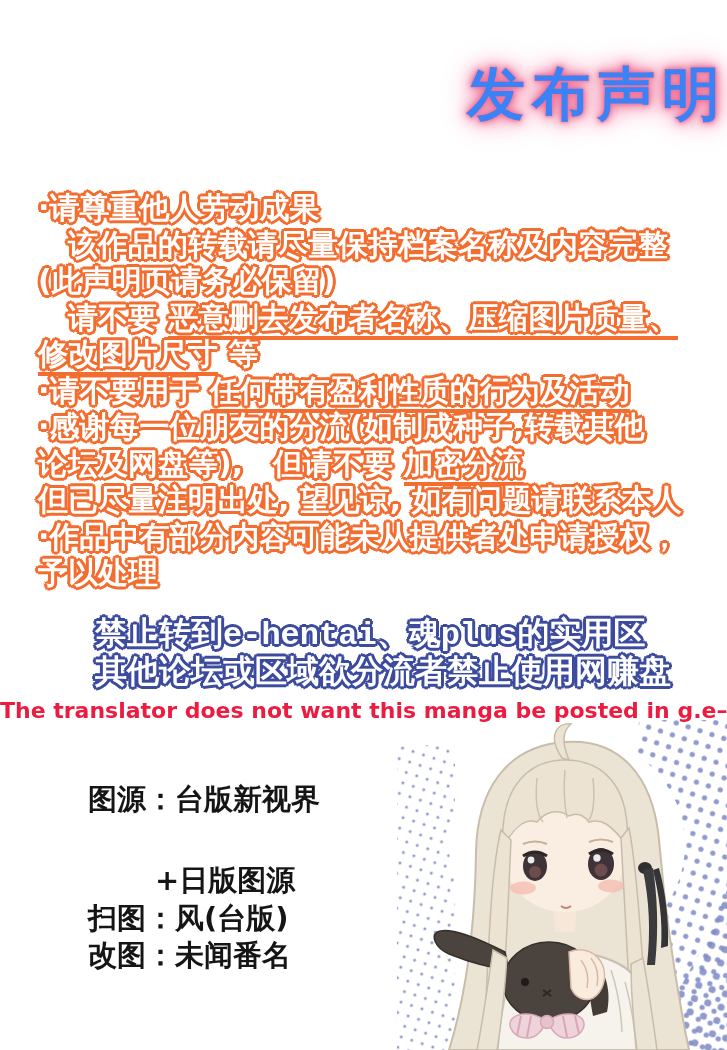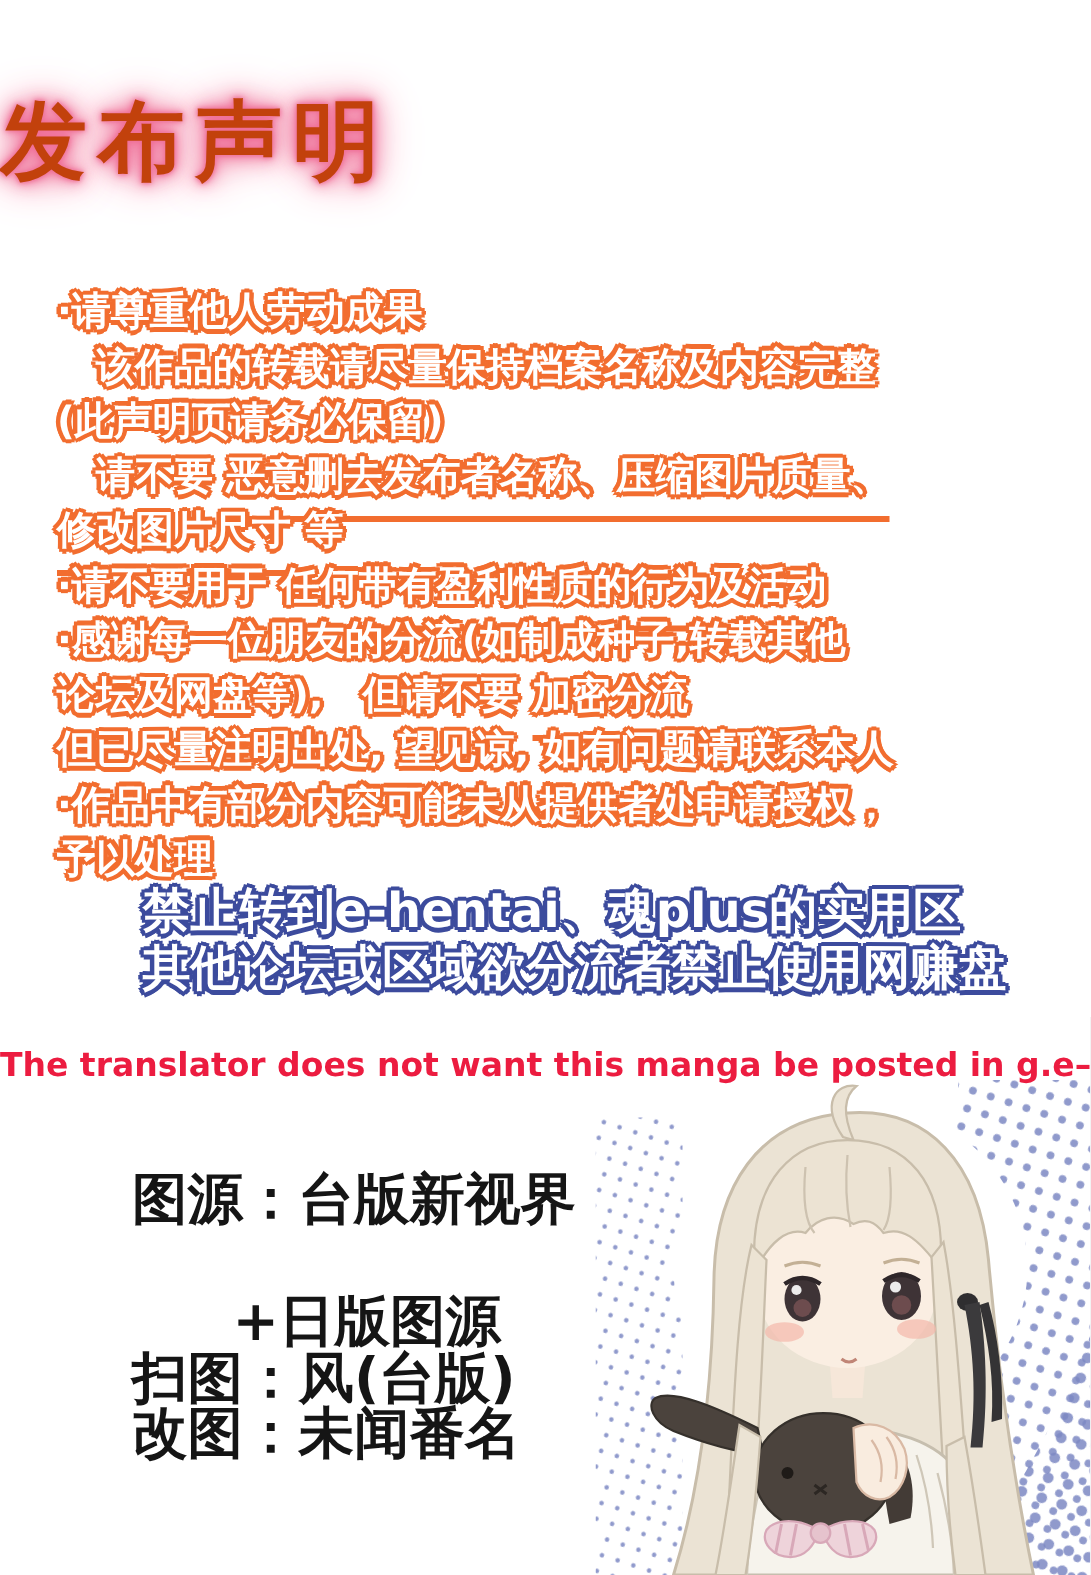--- a/index.html
+++ b/index.html
@@ -5,67 +5,68 @@
   html,body { margin:0; padding:0; background:#e9e9e9; }
   #page {
     position:relative; width:727px; height:1050px; margin:0 auto;
     background:var(--background,#fff); overflow:hidden;
     font-family:"DejaVu Sans", sans-serif;
   }
 
   
   #title {
     position:absolute; top:56px; left:0; width:100%;
-    text-align:left; font-size:58px; font-weight:bold; letter-spacing:7px;
-    color:#c2410c;
+    text-align:right; font-size:58px; font-weight:bold; letter-spacing:7px;
+    color:#3b82f6;
     text-shadow:
       0 0 3px var(--title-glow), 0 0 6px var(--title-glow),
       0 0 12px var(--title-glow), 0 0 22px var(--title-glow),
       0 0 34px #f7b9cb;
   }
 
   
   #statement {
     position:absolute; left:38px; top:190px; width:680px;
-    font-size:26px; font-weight:bold; line-height:36.5px;
+    font-size:30px; font-weight:bold; line-height:36.5px;
   }
   .stmt-line { white-space:nowrap; }
   .outline-orange {
     color:#fff;
     text-shadow:
       3px 0 0 var(--statement-orange), -3px 0 0 var(--statement-orange),
       0 3px 0 var(--statement-orange), 0 -3px 0 var(--statement-orange),
       2.2px 2.2px 0 var(--statement-orange), -2.2px 2.2px 0 var(--statement-orange),
       2.2px -2.2px 0 var(--statement-orange), -2.2px -2.2px 0 var(--statement-orange);
   }
-  .u { border-bottom:4px solid var(--statement-orange); padding-bottom:11px;text-align:right; }
+  .u { border-bottom:4px solid var(--statement-orange); padding-bottom:1px;text-align:right; }
 
   
   #ban {
-    position:absolute; left:95px; top:588px;
+    position:absolute; left:95px; top:617px;
     font-size:32px; font-weight:bold; line-height:38px; white-space:nowrap;
     color:#fff;
     text-shadow:
       3px 0 0 var(--ban-blue), -3px 0 0 var(--ban-blue),
       0 3px 0 var(--ban-blue), 0 -3px 0 var(--ban-blue),
       2.2px 2.2px 0 var(--ban-blue), -2.2px 2.2px 0 var(--ban-blue),
       2.2px -2.2px 0 var(--ban-blue), -2.2px -2.2px 0 var(--ban-blue);
+    font-family: Liberation Mono, monospace;
   }
 
   
   #english {
     position:absolute; left:0; top:698px; width:100%; text-align:center;
     font-size:22px; font-weight:bold; color:var(--english-red);
     white-space:nowrap;
   }
 
   
   #credits {
     position:absolute; left:88px; top:781px;
-    font-size:37px; font-weight:bold; color:var(--credits-black);
+    font-size:29px; font-weight:bold; color:var(--credits-black);
     line-height:37.3px;
   }
   .credit-row { white-space:nowrap; }
   .credit-row.indent { padding-left:67px;margin-top:44px; }
 
   
   #illu { position:absolute; right:0; bottom:0; width:330px; height:330px; }
   .dot { fill:var(--dots-blue); opacity:.85; }
 </style>
 </head>

